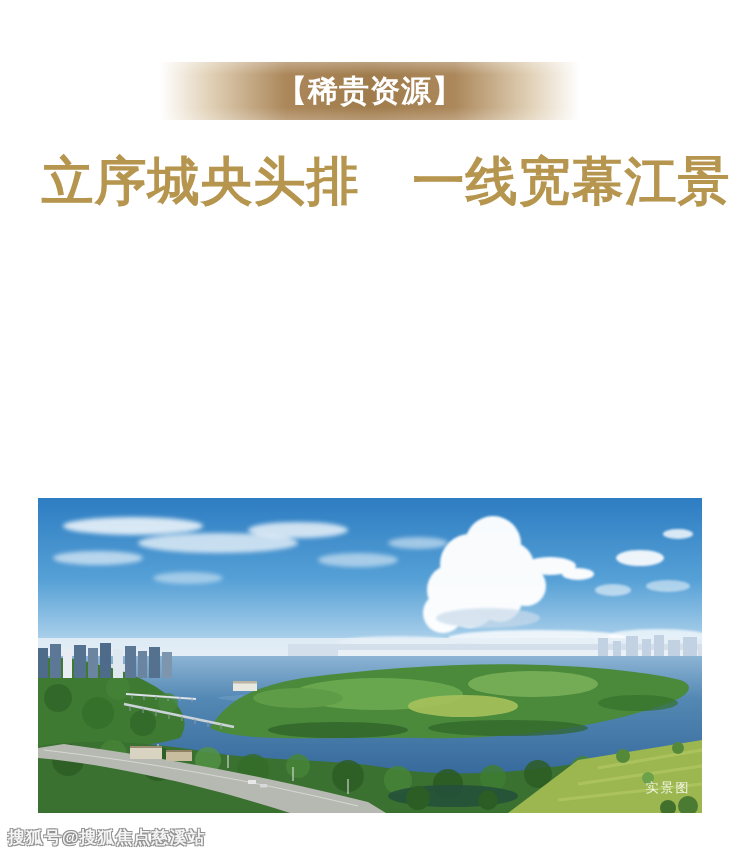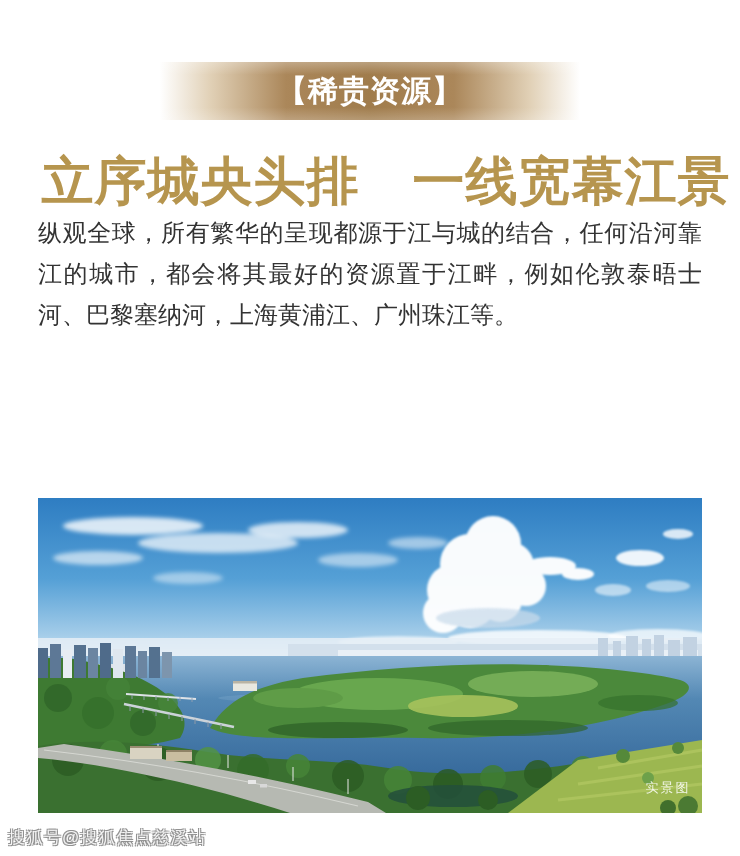--- a/index.html
+++ b/index.html
@@ -43,36 +43,35 @@
   .article p{margin:0 0 4px 0;}
   
   .photo-frame{
     position:absolute;top:498px;left:38px;width:664px;height:236px;
     line-height:0;
   }
   .photo-frame svg{display:block;width:664px;height:315px;}
   
   .watermark{
     position:absolute;left:8px;top:826px;
-    font-size:17px;font-weight:normal;letter-spacing:1px;
+    font-size:17px;font-weight:bold;letter-spacing:1px;
     color:#f5f5f5;
     text-shadow:-1px -1px 0 #919191,1px -1px 0 #919191,-1px 1px 0 #919191,1px 1px 0 #919191;
   }
 </style>
 </head>
 <body>
 
 <div class="banner-band">
   <span class="banner-label">【稀贵资源】</span>
 </div>
 
 <h1 class="page-title">立序城央头排　一线宽幕江景</h1>
 
 <div class="article">
-  <p>纵观全球，所有繁华的呈现都源于江与城的结合，任何沿河靠江的城市，都会将其最好的资源置于江畔，例如伦敦泰晤士河、巴黎塞纳河，上海黄浦江、广州珠江等。</p>
 </div>
 
 <div class="photo-frame">
   <svg viewBox="0 0 664 315" xmlns="http://www.w3.org/2000/svg">
     <defs>
       <linearGradient id="sky" x1="0" y1="0" x2="0" y2="1">
         <stop offset="0" stop-color="#2e7dc2"></stop>
         <stop offset="0.5" stop-color="#55a0d6"></stop>
         <stop offset="0.85" stop-color="#a5cde9"></stop>
         <stop offset="1" stop-color="#ddeef8"></stop>

